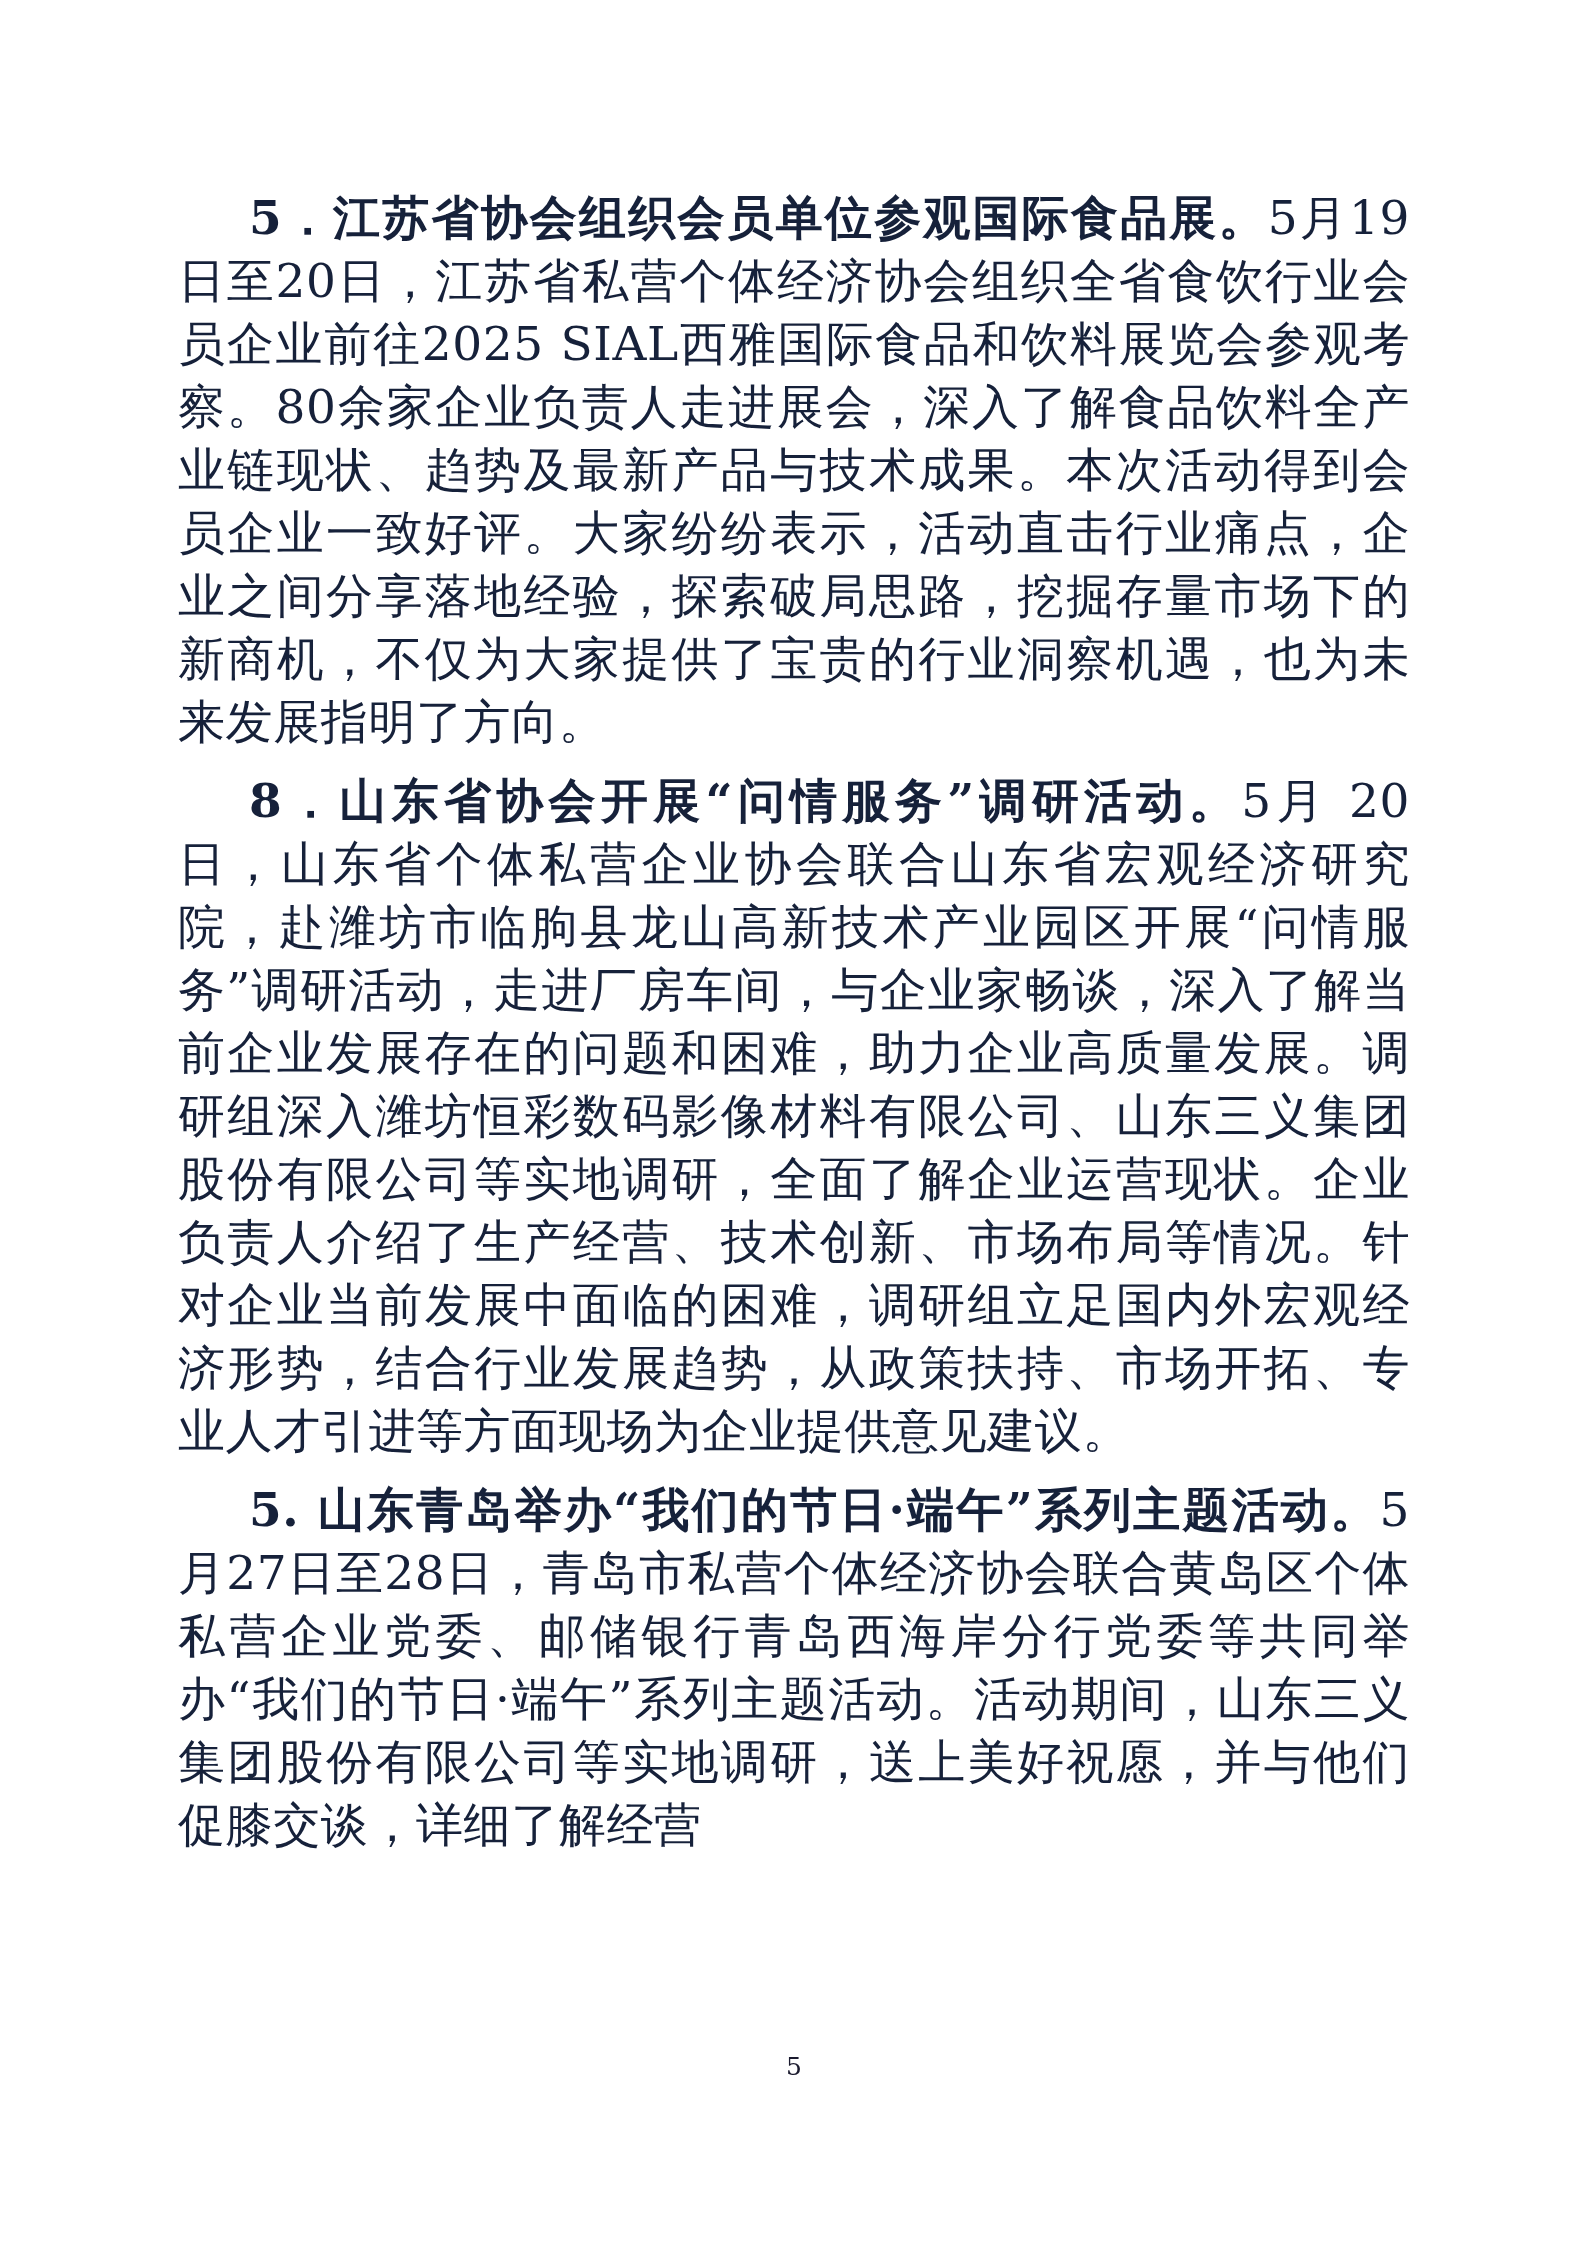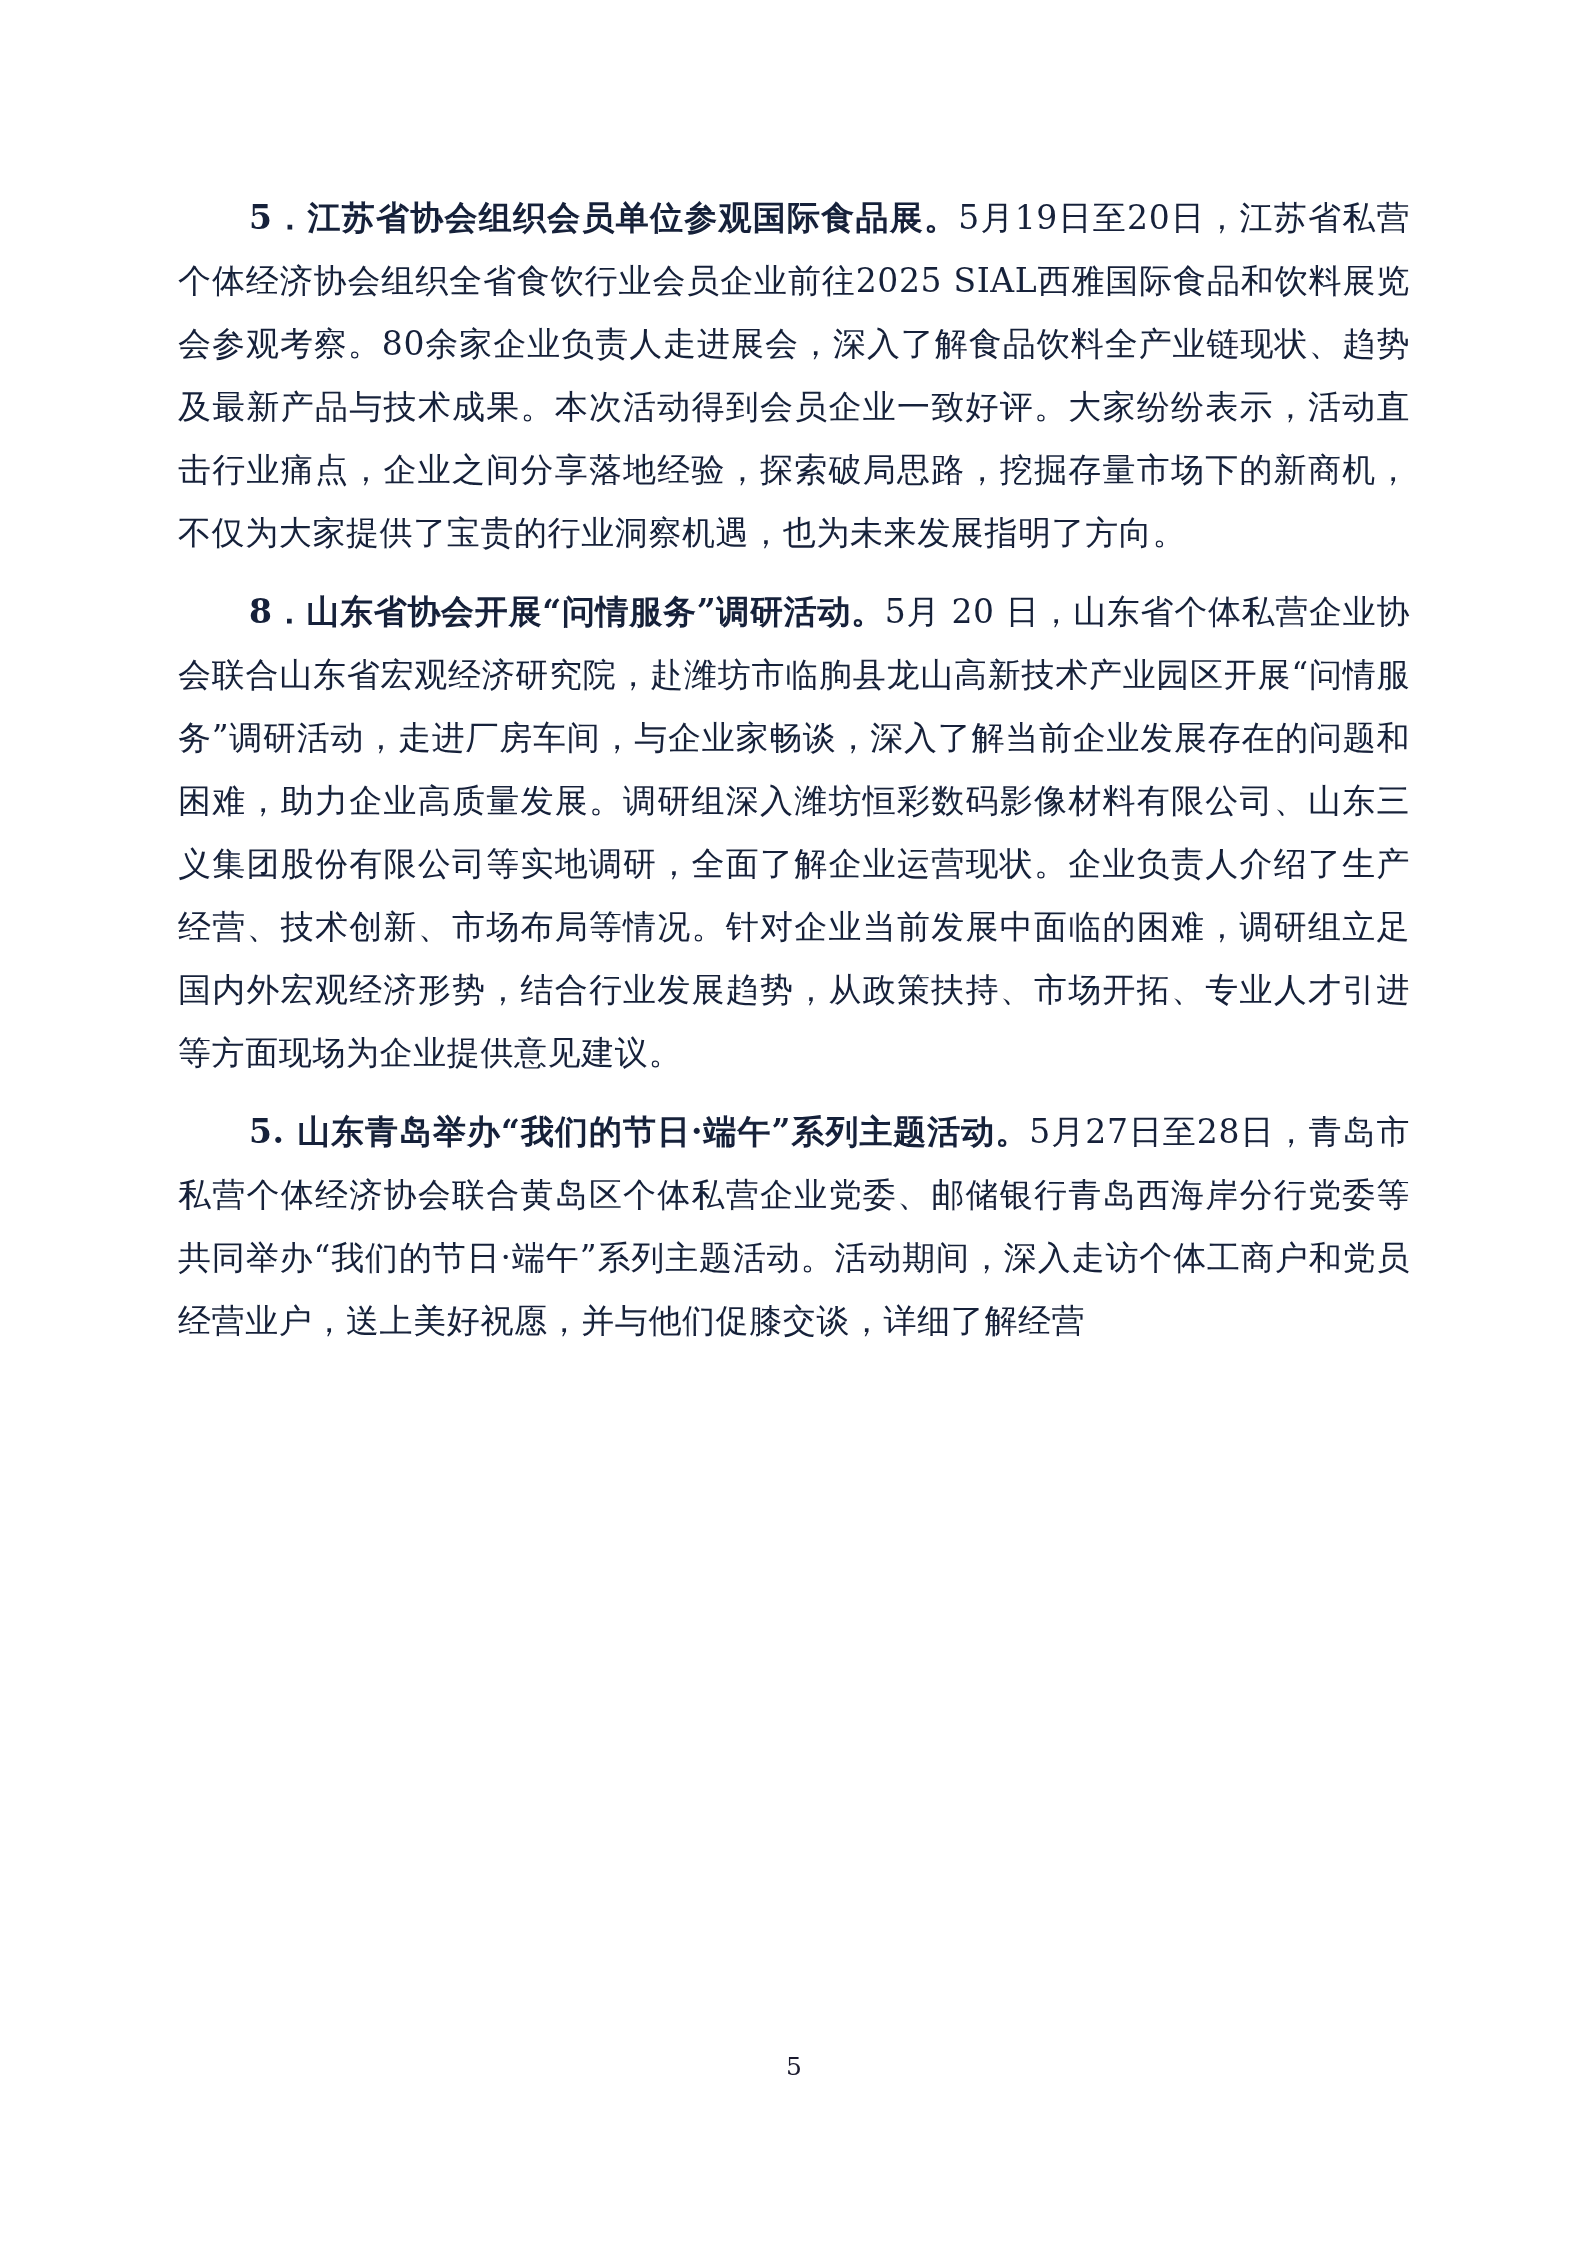--- a/index.html
+++ b/index.html
@@ -18,21 +18,21 @@
     overflow: hidden;
   }
   .content {
     position: absolute;
     left: 178px;
     top: 186px;
     width: 1232px;
   }
   .para {
     margin: 0 0 8px 0;
-    font-size: 33px;
+    font-size: 47px;
     line-height: 63px;
     text-align: justify;
     text-justify: inter-ideograph;
     text-indent: 71px;
     letter-spacing: 0.6px;
     color: #16213a;
   }
   .para .lead {
     font-weight: bold;
   }
@@ -61,19 +61,19 @@
 
     <p class="para para-5">
       <span class="lead">5．江苏省协会组织会员单位参观国际食品展。</span><span>5月19日至20日，江苏省私营个体经济协会组织全省食饮行业会员企业前往2025 SIAL西雅国际食品和饮料展览会参观考察。80余家企业负责人走进展会，深入了解食品饮料全产业链现状、趋势及最新产品与技术成果。本次活动得到会员企业一致好评。大家纷纷表示，活动直击行业痛点，企业之间分享落地经验，探索破局思路，挖掘存量市场下的新商机，不仅为大家提供了宝贵的行业洞察机遇，也为未来发展指明了方向。</span>
     </p>
 
     <p class="para para-6">
       <span class="lead">8．山东省协会开展“问情服务”调研活动。</span><span>5月 20 日，山东省个体私营企业协会联合山东省宏观经济研究院，赴潍坊市临朐县龙山高新技术产业园区开展“问情服务”调研活动，走进厂房车间，与企业家畅谈，深入了解当前企业发展存在的问题和困难，助力企业高质量发展。调研组深入潍坊恒彩数码影像材料有限公司、山东三义集团股份有限公司等实地调研，全面了解企业运营现状。企业负责人介绍了生产经营、技术创新、市场布局等情况。针对企业当前发展中面临的困难，调研组立足国内外宏观经济形势，结合行业发展趋势，从政策扶持、市场开拓、专业人才引进等方面现场为企业提供意见建议。</span>
     </p>
 
     <p class="para para-7">
-      <span class="lead">5. 山东青岛举办“我们的节日·端午”系列主题活动。</span><span>5月27日至28日，青岛市私营个体经济协会联合黄岛区个体私营企业党委、邮储银行青岛西海岸分行党委等共同举办“我们的节日·端午”系列主题活动。活动期间，深入走访个体工商户和党员经营业户，送上美好祝愿，并与他们促膝交谈，详细了解经营</span>
+      <span class="lead">5. 山东青岛举办“我们的节日·端午”系列主题活动。</span><span>5月27日至28日，青岛市私营个体经济协会联合黄岛区个体私营企业党委、邮储银行青岛西海岸分行党委等共同举办“我们的节日·端午”系列主题活动。活动期间，山东三义集团股份有限公司等实地调研，送上美好祝愿，并与他们促膝交谈，详细了解经营</span>
     </p>
 
   </div>
 
   <div class="page-number">5</div>
 </div>
 
 </body></html>

